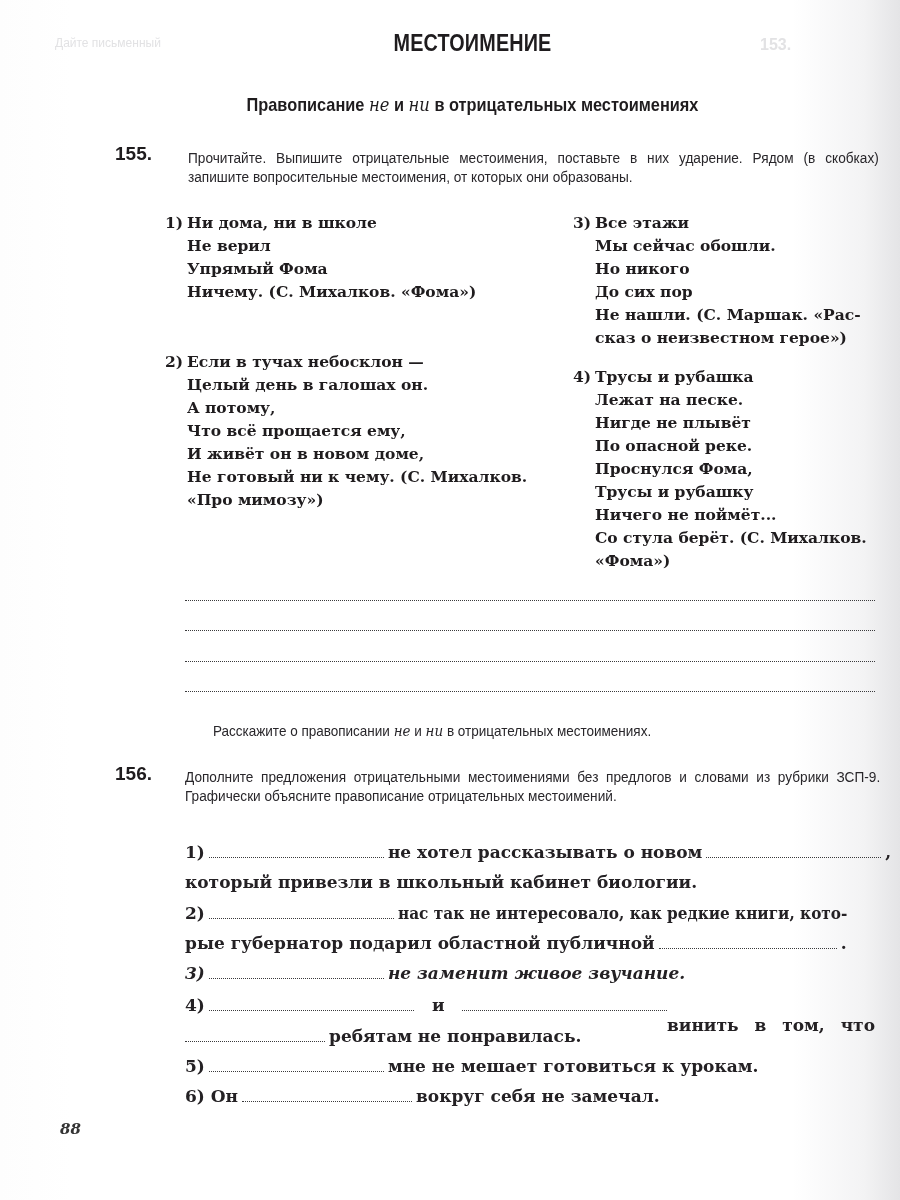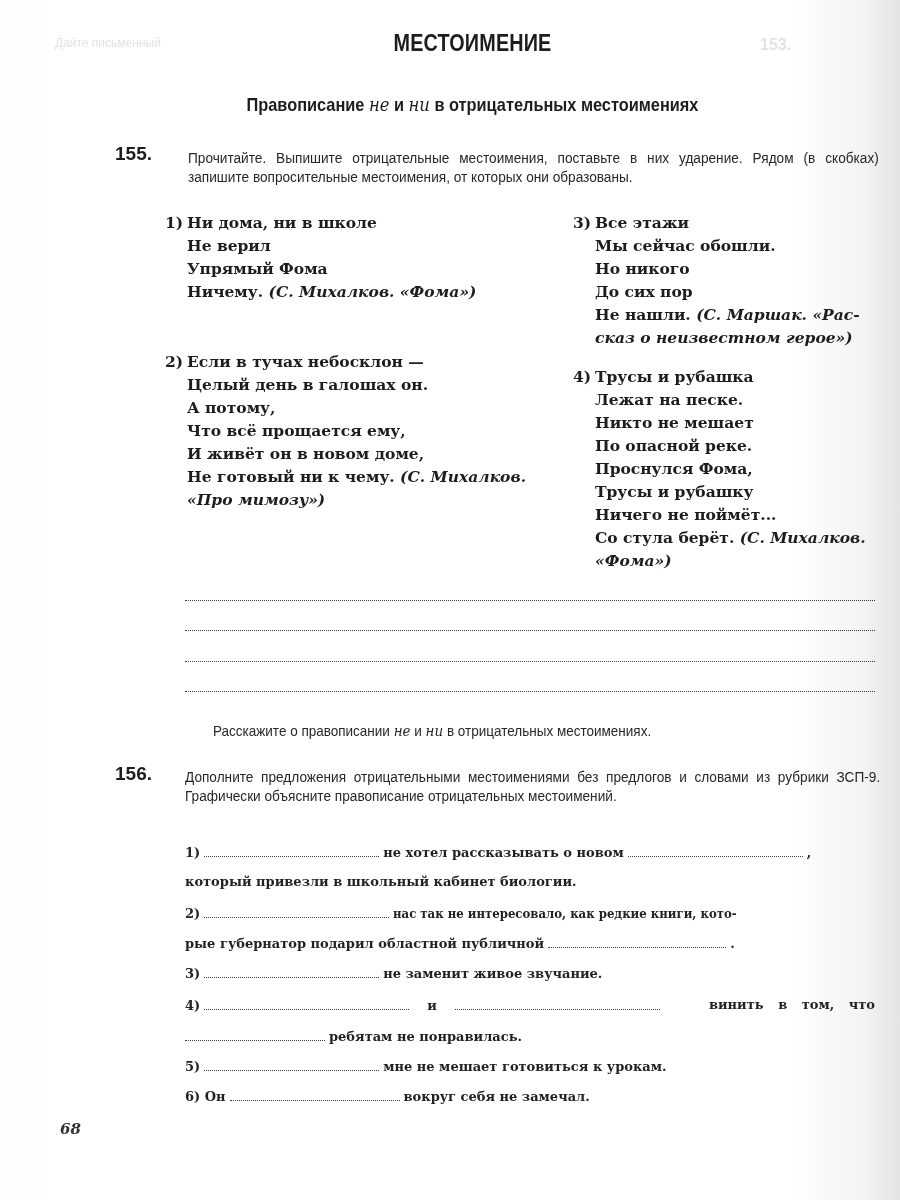--- a/index.html
+++ b/index.html
@@ -36,37 +36,37 @@
     transform: scaleX(0.88); transform-origin: left top;
   }
 
   .poem {
     position: absolute; font-family: "DejaVu Serif", serif;
     font-size: 15.5px; font-weight: bold; line-height: 23px;
   }
   .poem .line { white-space: nowrap; }
   .poem .line .num { display: inline-block; width: 22px; }
   .poem .line.indent { padding-left: 22px; }
-  .poem .attr { font-style: italic; font-weight: bold; }
+  .poem .attr { font-weight: bold; }
 
   .dots {
     position: absolute; height: 0;
     border-bottom: 1.5px dotted #3a3a3c;
   }
 
   .tell {
     position: absolute; left: 213px; top: 722px;
     font-size: 15px; color: #28262a;
     transform: scaleX(0.9); transform-origin: left top; white-space: nowrap;
   }
   .tell i { font-family: "DejaVu Serif", serif; }
 
   .fill {
     position: absolute; font-family: "DejaVu Serif", serif;
-    font-size: 13px; font-weight: bold; line-height: 20px; white-space: nowrap;
+    font-size: 17px; font-weight: bold; line-height: 20px; white-space: nowrap;
     color: #242124;
   }
   .blank {
     display: inline-block; border-bottom: 1.5px dotted #3a3a3c;
     height: 14px; vertical-align: baseline; margin: 0 4px;
   }
 
   .page-num {
     position: absolute; left: 60px; top: 1120px;
     font-family: "DejaVu Serif", serif; font-style: italic; font-size: 15px; font-weight: bold;
@@ -116,21 +116,21 @@
     <div class="line indent">Мы сейчас обошли.</div>
     <div class="line indent">Но никого</div>
     <div class="line indent">До сих пор</div>
     <div class="line indent"><span>Не нашли.</span> <span class="attr">(С. Маршак. «Рас-</span></div>
     <div class="line indent attr">сказ о неизвестном герое»)</div>
   </div>
 
   <div class="poem" style="left:573px; top:365px;">
     <div class="line"><span class="num">4)</span><span>Трусы и рубашка</span></div>
     <div class="line indent">Лежат на песке.</div>
-    <div class="line indent">Никто не мешает</div>
+    <div class="line indent">Нигде не плывёт</div>
     <div class="line indent">По опасной реке.</div>
     <div class="line indent">Проснулся Фома,</div>
     <div class="line indent">Трусы и рубашку</div>
     <div class="line indent">Ничего не поймёт...</div>
     <div class="line indent"><span>Со стула берёт.</span> <span class="attr">(С. Михалков.</span></div>
     <div class="line indent attr">«Фома»)</div>
   </div>
 
   <div class="dots" style="left:185px; top:600px; width:690px;"></div>
   <div class="dots" style="left:185px; top:630px; width:690px;"></div>
@@ -149,33 +149,33 @@
   </div>
   <div class="fill" style="left:185px; top:872px;">который привезли в школьный кабинет биологии.</div>
 
   <div class="fill" style="left:185px; top:903px;">
     <span>2)</span><span class="blank" style="width:185px;"></span><span style="display:inline-block; transform:scaleX(0.9); transform-origin:left;">нас так не интересовало, как редкие книги, кото-</span>
   </div>
   <div class="fill" style="left:185px; top:933px;">
     <span>рые губернатор подарил областной публичной</span><span class="blank" style="width:178px;"></span><span>.</span>
   </div>
 
-  <div class="fill" style="left:185px; top:963px;">
+  <div class="fill" style="left:185px; top:963px;font-style:italic;">
     <span>3)</span><span class="blank" style="width:175px;"></span><span>не заменит живое звучание.</span>
   </div>
 
   <div class="fill" style="left:185px; top:995px; width:690px;">
     <span>4)</span><span class="blank" style="width:205px;"></span><span style="margin:0 14px;">и</span><span class="blank" style="width:205px;"></span><span style="float:right; word-spacing:10px;">винить в том, что</span>
   </div>
   <div class="fill" style="left:185px; top:1026px;">
     <span class="blank" style="width:140px; margin-left:0;"></span><span>ребятам не понравилась.</span>
   </div>
 
   <div class="fill" style="left:185px; top:1056px;">
     <span>5)</span><span class="blank" style="width:175px;"></span><span>мне не мешает готовиться к урокам.</span>
   </div>
 
   <div class="fill" style="left:185px; top:1086px;">
     <span>6) Он</span><span class="blank" style="width:170px;"></span><span>вокруг себя не замечал.</span>
   </div>
 
-  <div class="page-num">68</div>
+  <div class="page-num">88</div>
 </div>
 
 </body></html>

